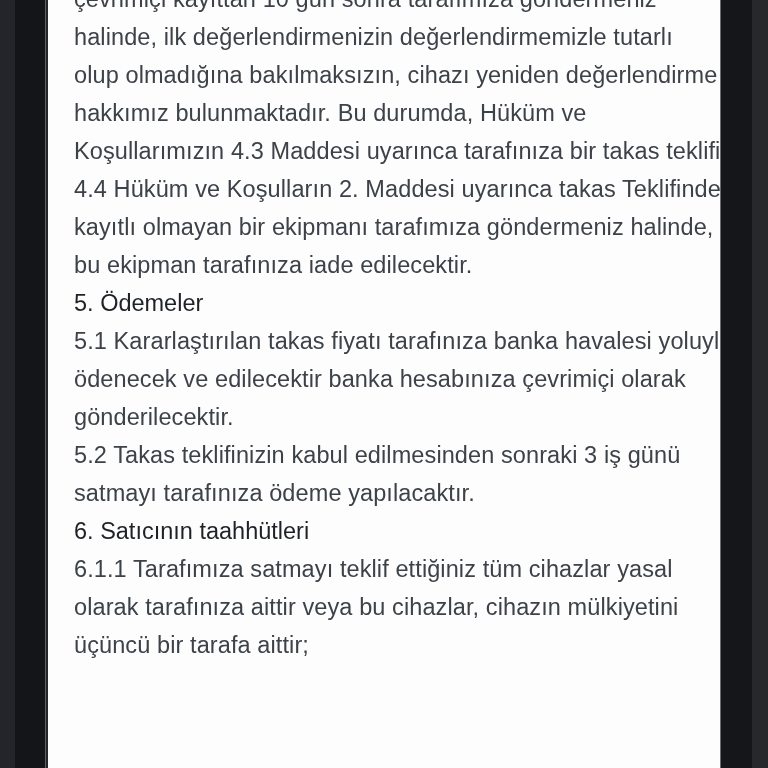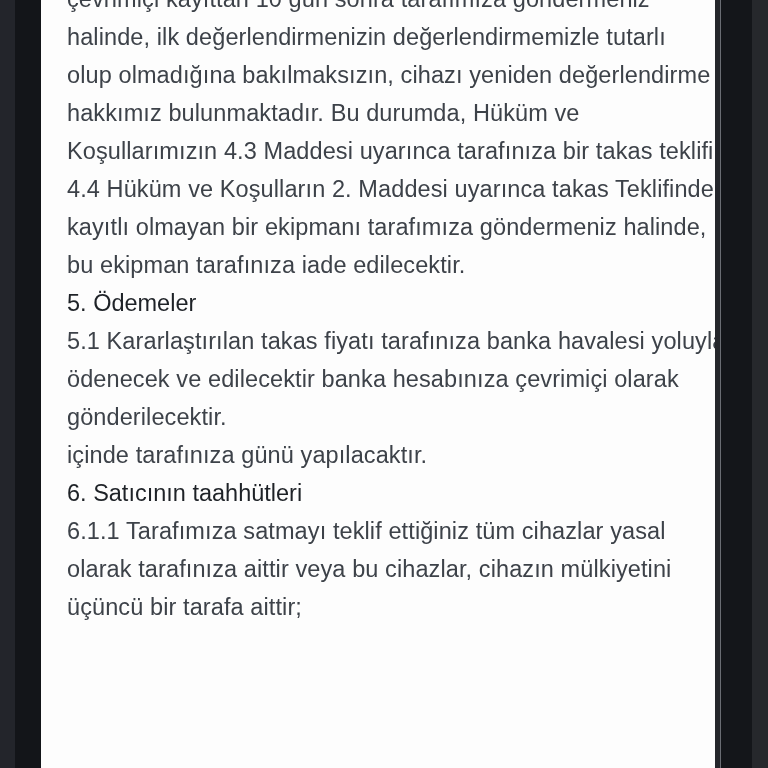--- a/index.html
+++ b/index.html
@@ -56,21 +56,21 @@
   .bezel-outer-right {
     position: absolute;
     left: 752px; top: 0;
     width: 16px; height: 768px;
     background: #26282c;
   }
 
   
   #page {
     position: absolute;
-    left: 41px;
+    left: 48px;
     top: 0;
     width: 674px;
     height: 768px;
     background: #fdfdfd;
     overflow: hidden;
   }
 
   #doc-body {
     position: absolute;
     left: 26px;
@@ -107,21 +107,22 @@
         <div class="line">olup olmadığına bakılmaksızın, cihazı yeniden değerlendirme</div>
         <div class="line">hakkımız bulunmaktadır. Bu durumda, Hüküm ve</div>
         <div class="line">Koşullarımızın 4.3 Maddesi uyarınca tarafınıza bir takas teklifi</div>
         <div class="line">4.4 Hüküm ve Koşulların 2. Maddesi uyarınca takas Teklifinde</div>
         <div class="line">kayıtlı olmayan bir ekipmanı tarafımıza göndermeniz halinde,</div>
         <div class="line">bu ekipman tarafınıza iade edilecektir.</div>
         <div class="line heading">5. Ödemeler</div>
         <div class="line">5.1 Kararlaştırılan takas fiyatı tarafınıza banka havalesi yoluyla</div>
         <div class="line">ödenecek ve edilecektir banka hesabınıza çevrimiçi olarak</div>
         <div class="line">gönderilecektir.</div>
-        <div class="line">içinde tarafınıza günü yapılacaktır.</div>
+        <div class="line">5.2 Takas teklifinizin kabul edilmesinden sonraki 3 iş günü</div>
+        <div class="line">satmayı tarafınıza ödeme yapılacaktır.</div>
         <div class="line heading">6. Satıcının taahhütleri</div>
         <div class="line">6.1.1 Tarafımıza satmayı teklif ettiğiniz tüm cihazlar yasal</div>
         <div class="line">olarak tarafınıza aittir veya bu cihazlar, cihazın mülkiyetini</div>
         <div class="line">üçüncü bir tarafa aittir;</div>
       </div>
   </div>
 
   <div class="bezel-hairline-right"></div>
   <div class="bezel-inner-right"></div>
   <div class="bezel-outer-right"></div>

